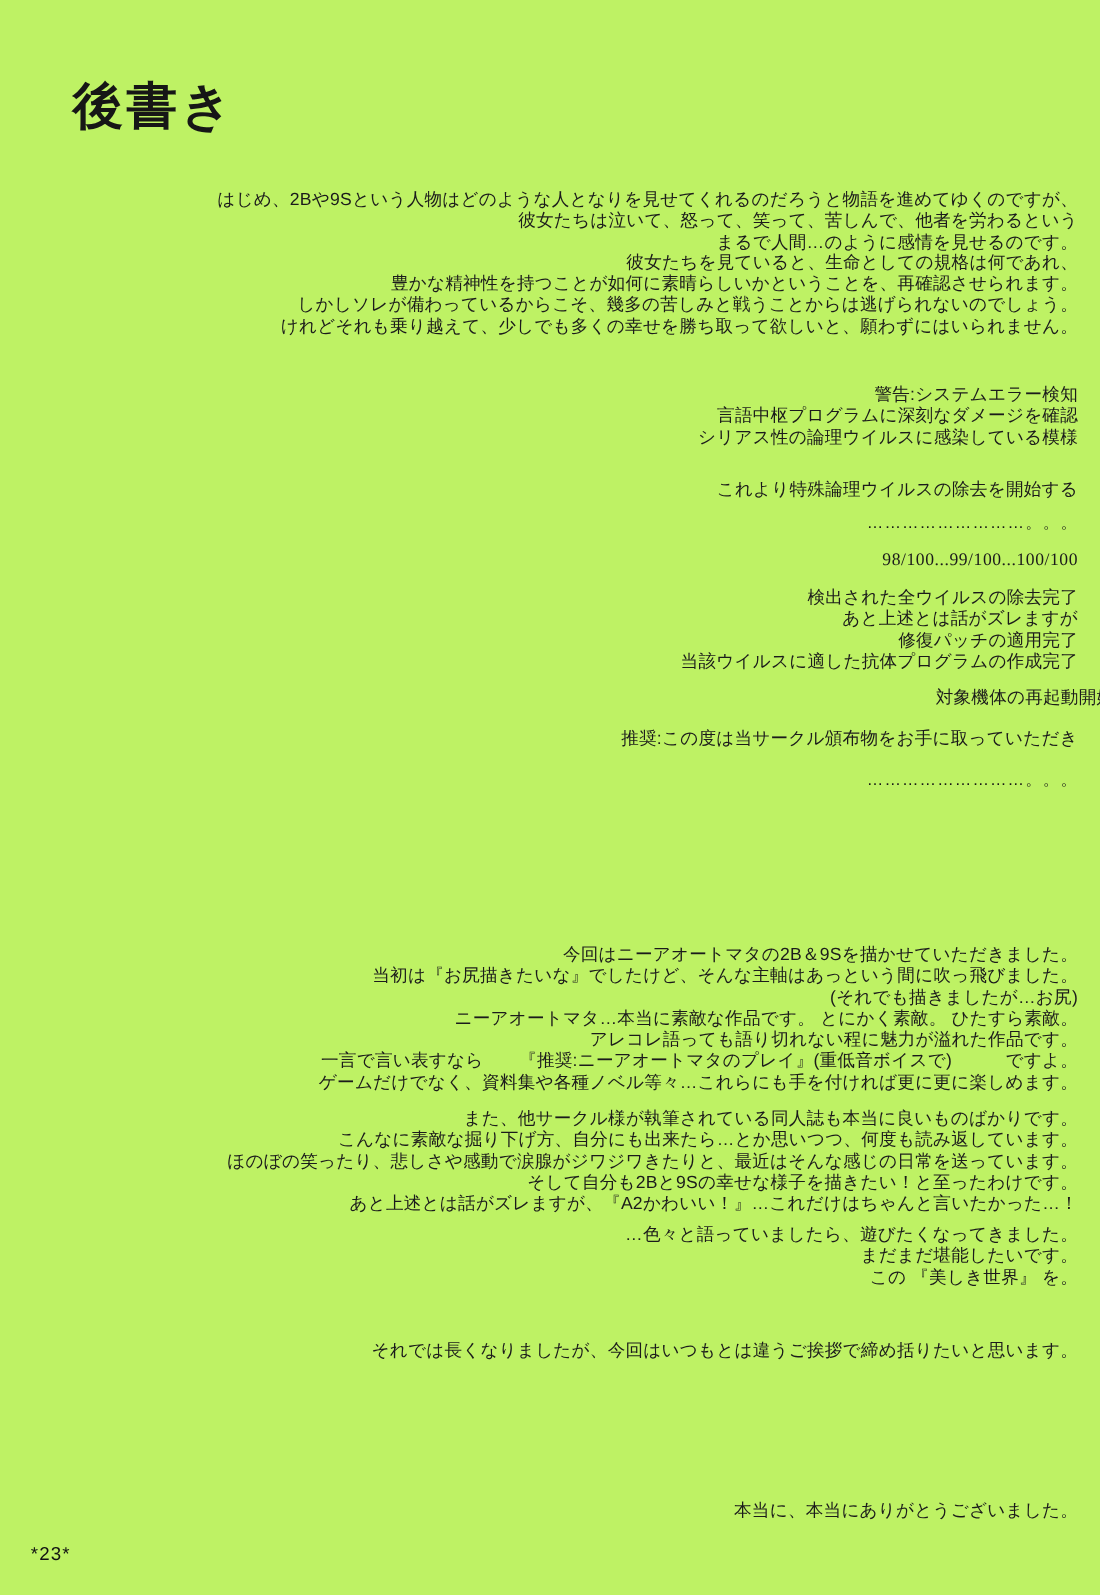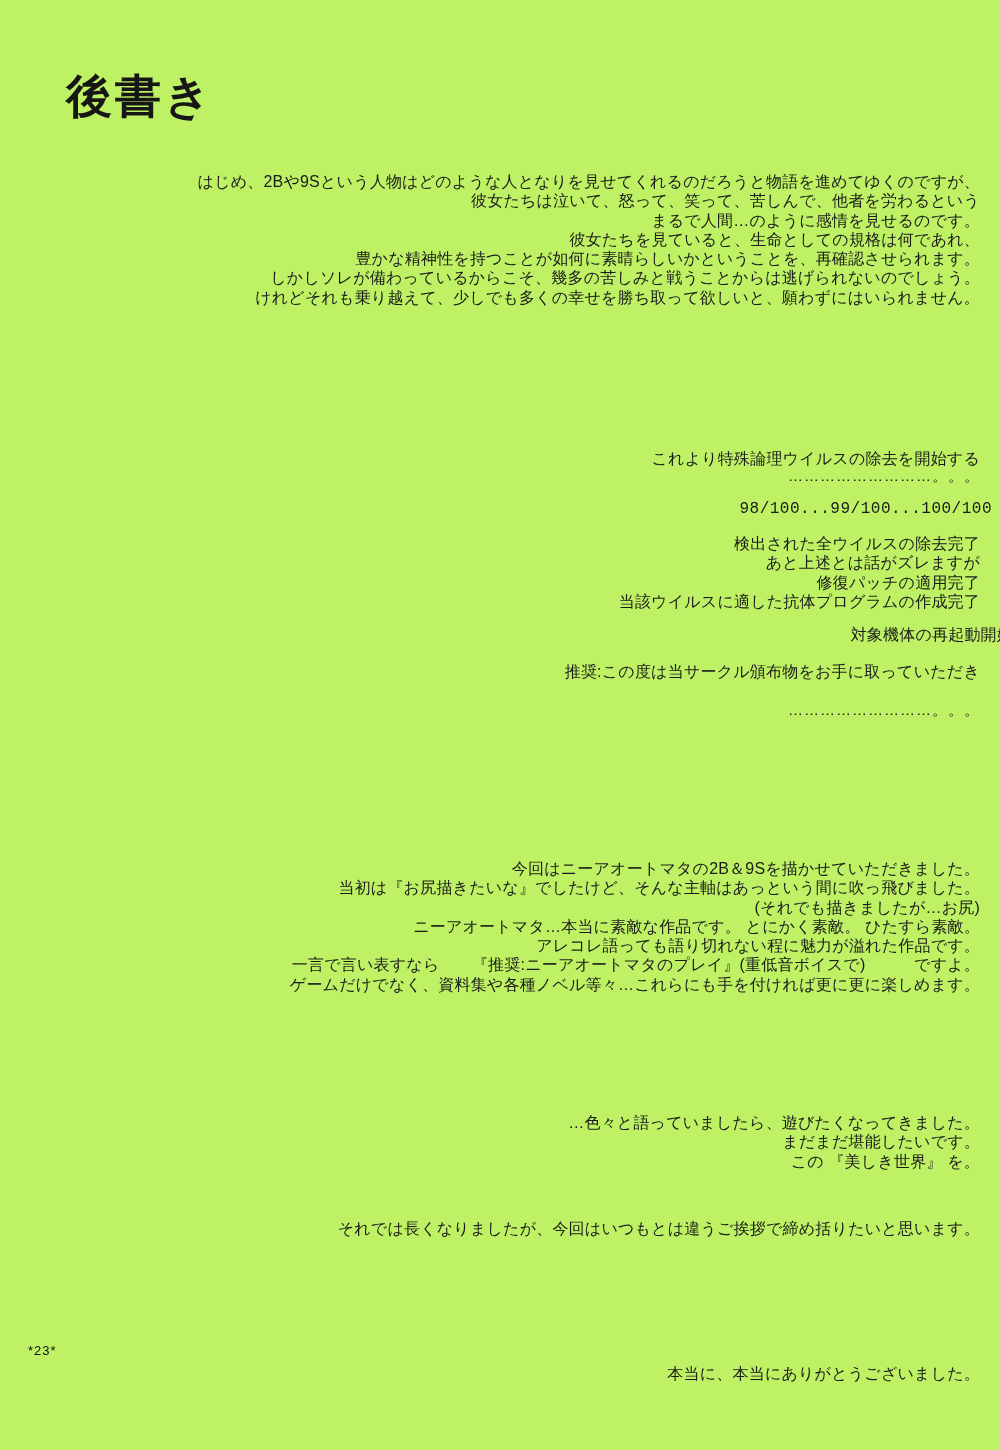--- a/index.html
+++ b/index.html
@@ -36,51 +36,53 @@
     letter-spacing: 0.2px;
     color: #1b1b1b;
     text-align: right;
   }
   .dots-line {
     font-size: 15px;
     letter-spacing: 1px;
     color: #161616;
   }
   .progress-line {
-    font-family: Liberation Mono, monospace;
+    font-family: Liberation Serif, serif;
     letter-spacing: 0.5px;
-    margin-left: 12px;
   }
   .page-number {
     position: absolute;
     left: 28px;
-    top: 1343px;
-    font-size: 13px;
+    top: 1403px;
+    font-size: 17px;
     letter-spacing: 1px;
     color: #111111;
     white-space: pre;
   }
 </style>
 </head>
 <body>
 
 <div class="page">
 
   <div class="doc-title">後書き</div>
 
   <div class="tblock" style="top:172px;">はじめ、2Bや9Sという人物はどのような人となりを見せてくれるのだろうと物語を進めてゆくのですが、
 彼女たちは泣いて、怒って、笑って、苦しんで、他者を労わるという
 まるで人間…のように感情を見せるのです。
 彼女たちを見ていると、生命としての規格は何であれ、
 豊かな精神性を持つことが如何に素晴らしいかということを、再確認させられます。
 しかしソレが備わっているからこそ、幾多の苦しみと戦うことからは逃げられないのでしょう。
 けれどそれも乗り越えて、少しでも多くの幸せを勝ち取って欲しいと、願わずにはいられません。</div>
 
+  <div class="tblock" style="top:350px;">警告:システムエラー検知
+　　 言語中枢プログラムに深刻なダメージを確認
+　　 シリアス性の論理ウイルスに感染している模様</div>
 
-  <div class="tblock" style="top:449px;">これより特殊論理ウイルスの除去を開始する</div>
+  <div class="tblock" style="top:436px;">これより特殊論理ウイルスの除去を開始する</div>
 
   <div class="tblock dots-line" style="top:466px;">………………………。。。</div>
 
   <div class="tblock progress-line" style="top:500px;">98/100...99/100...100/100</div>
 
   <div class="tblock" style="top:534px;">検出された全ウイルスの除去完了
 あと上述とは話がズレますが
 修復パッチの適用完了
 当該ウイルスに適した抗体プログラムの作成完了</div>
 
@@ -92,20 +94,25 @@
 
 
   <div class="tblock" style="top:859px;">今回はニーアオートマタの2B＆9Sを描かせていただきました。
 当初は『お尻描きたいな』でしたけど、そんな主軸はあっという間に吹っ飛びました。
 　(それでも描きましたが…お尻)
 ニーアオートマタ…本当に素敵な作品です。 とにかく素敵。 ひたすら素敵。
 アレコレ語っても語り切れない程に魅力が溢れた作品です。
 一言で言い表すなら　　『推奨:ニーアオートマタのプレイ』(重低音ボイスで)　　　ですよ。
 ゲームだけでなく、資料集や各種ノベル等々…これらにも手を付ければ更に更に楽しめます。</div>
 
+  <div class="tblock" style="top:1008px;">また、他サークル様が執筆されている同人誌も本当に良いものばかりです。
+こんなに素敵な掘り下げ方、自分にも出来たら…とか思いつつ、何度も読み返しています。
+ほのぼの笑ったり、悲しさや感動で涙腺がジワジワきたりと、最近はそんな感じの日常を送っています。
+そして自分も2Bと9Sの幸せな様子を描きたい！と至ったわけです。
+あと上述とは話がズレますが、『A2かわいい！』…これだけはちゃんと言いたかった…！</div>
 
   <div class="tblock" style="top:1219px;">それでは長くなりましたが、今回はいつもとは違うご挨拶で締め括りたいと思います。</div>
 
   <div class="tblock" style="top:1113px;">…色々と語っていましたら、遊びたくなってきました。
 まだまだ堪能したいです。
 この 『美しき世界』 を。</div>
 
   <div class="tblock" style="top:1364px;">本当に、本当にありがとうございました。</div>
 
   <div class="page-number">*23*</div>

